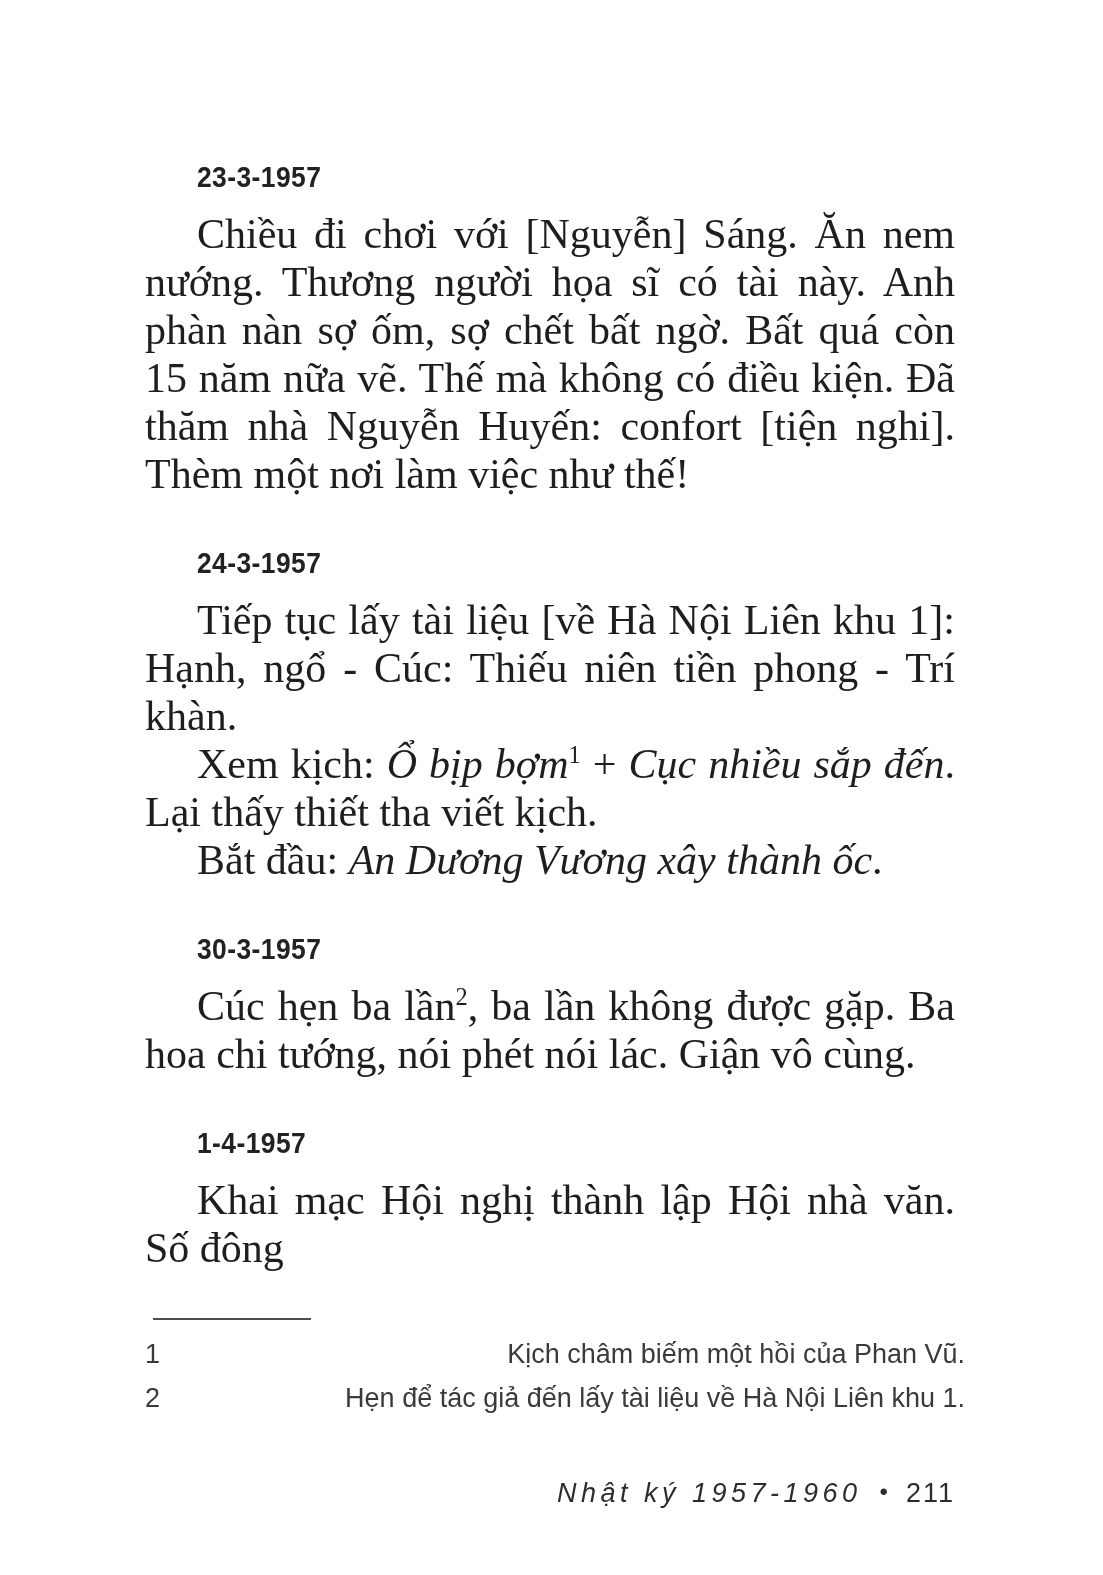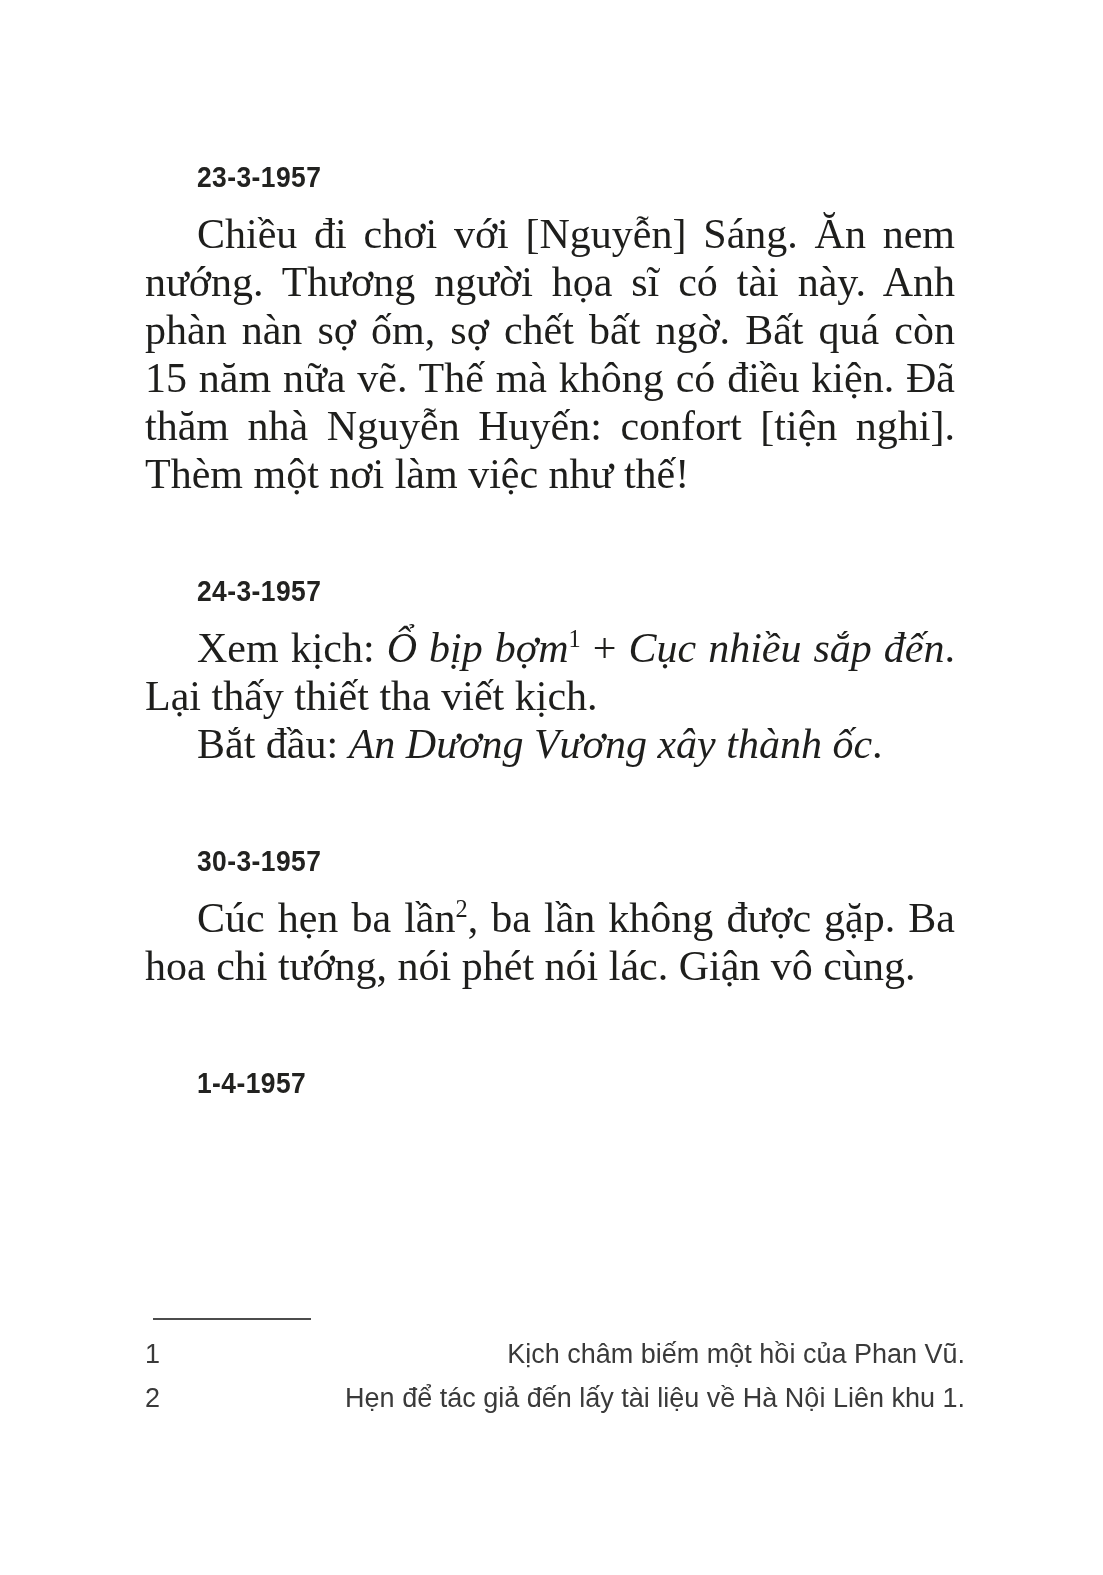--- a/index.html
+++ b/index.html
@@ -16,21 +16,21 @@
     font-family: "Liberation Serif", serif;
     color: #1e1e1c;
   }
   .content {
     position: absolute;
     left: 145px;
     top: 158px;
     width: 810px;
   }
   .entry + .entry {
-    margin-top: 74px;
+    margin-top: 46px;
   }
   .entry-date {
     font-family: "Liberation Sans", sans-serif;
     font-weight: 700;
     font-size: 30px;
     line-height: 38px;
     color: #222220;
     margin: 0 0 14px 52px;
     transform: scaleX(0.88);
     transform-origin: left center;
@@ -105,40 +105,47 @@
 
 <div class="page">
 
   <main class="content" id="entries-container">
       <section class="entry">
         <h2 class="entry-date">23-3-1957</h2>
         <p class="para"><span>Chiều đi chơi với [Nguyễn] Sáng. Ăn nem nướng. Thương người họa sĩ có tài này. Anh phàn nàn sợ ốm, sợ chết bất ngờ. Bất quá còn 15 năm nữa vẽ. Thế mà không có điều kiện. Đã thăm nhà Nguyễn Huyến: confort [tiện nghi]. Thèm một nơi làm việc như thế!</span></p>
       </section>
       <section class="entry">
         <h2 class="entry-date">24-3-1957</h2>
+        <p class="para"><span>Tiếp tục lấy tài liệu [về Hà Nội Liên khu 1]: Hạnh, ngổ - Cúc: Thiếu niên tiền phong - Trí khàn.</span></p>
         <p class="para"><span>Xem kịch: </span><em>Ổ bịp bợm</em><sup>1</sup><span> + </span><em>Cục nhiều sắp đến</em><span>. Lại thấy thiết tha viết kịch.</span></p>
         <p class="para"><span>Bắt đầu: </span><em>An Dương Vương xây thành ốc</em><span>.</span></p>
       </section>
       <section class="entry">
         <h2 class="entry-date">30-3-1957</h2>
         <p class="para"><span>Cúc hẹn ba lần</span><sup>2</sup><span>, ba lần không được gặp. Ba hoa chi tướng, nói phét nói lác. Giận vô cùng.</span></p>
       </section>
       <section class="entry">
         <h2 class="entry-date">1-4-1957</h2>
+        <p class="para"><span>Khai mạc Hội nghị thành lập Hội nhà văn. Số đông</span></p>
       </section>
     </main>
 
   <section class="footnotes">
     <div class="fn-divider"></div>
     <div id="footnotes-container">
         <div class="footnote">
           <span class="fn-marker">1</span>
           <span class="fn-text">Kịch châm biếm một hồi của Phan Vũ.</span>
         </div>
         <div class="footnote">
           <span class="fn-marker">2</span>
           <span class="fn-text">Hẹn để tác giả đến lấy tài liệu về Hà Nội Liên khu 1.</span>
         </div>
       </div>
   </section>
 
+  <footer class="page-footer">
+    <span class="footer-title">Nhật ký 1957-1960</span>
+    <span class="footer-sep">•</span>
+    <span class="footer-page">211</span>
+  </footer>
 
 </div>
 
 </body></html>

